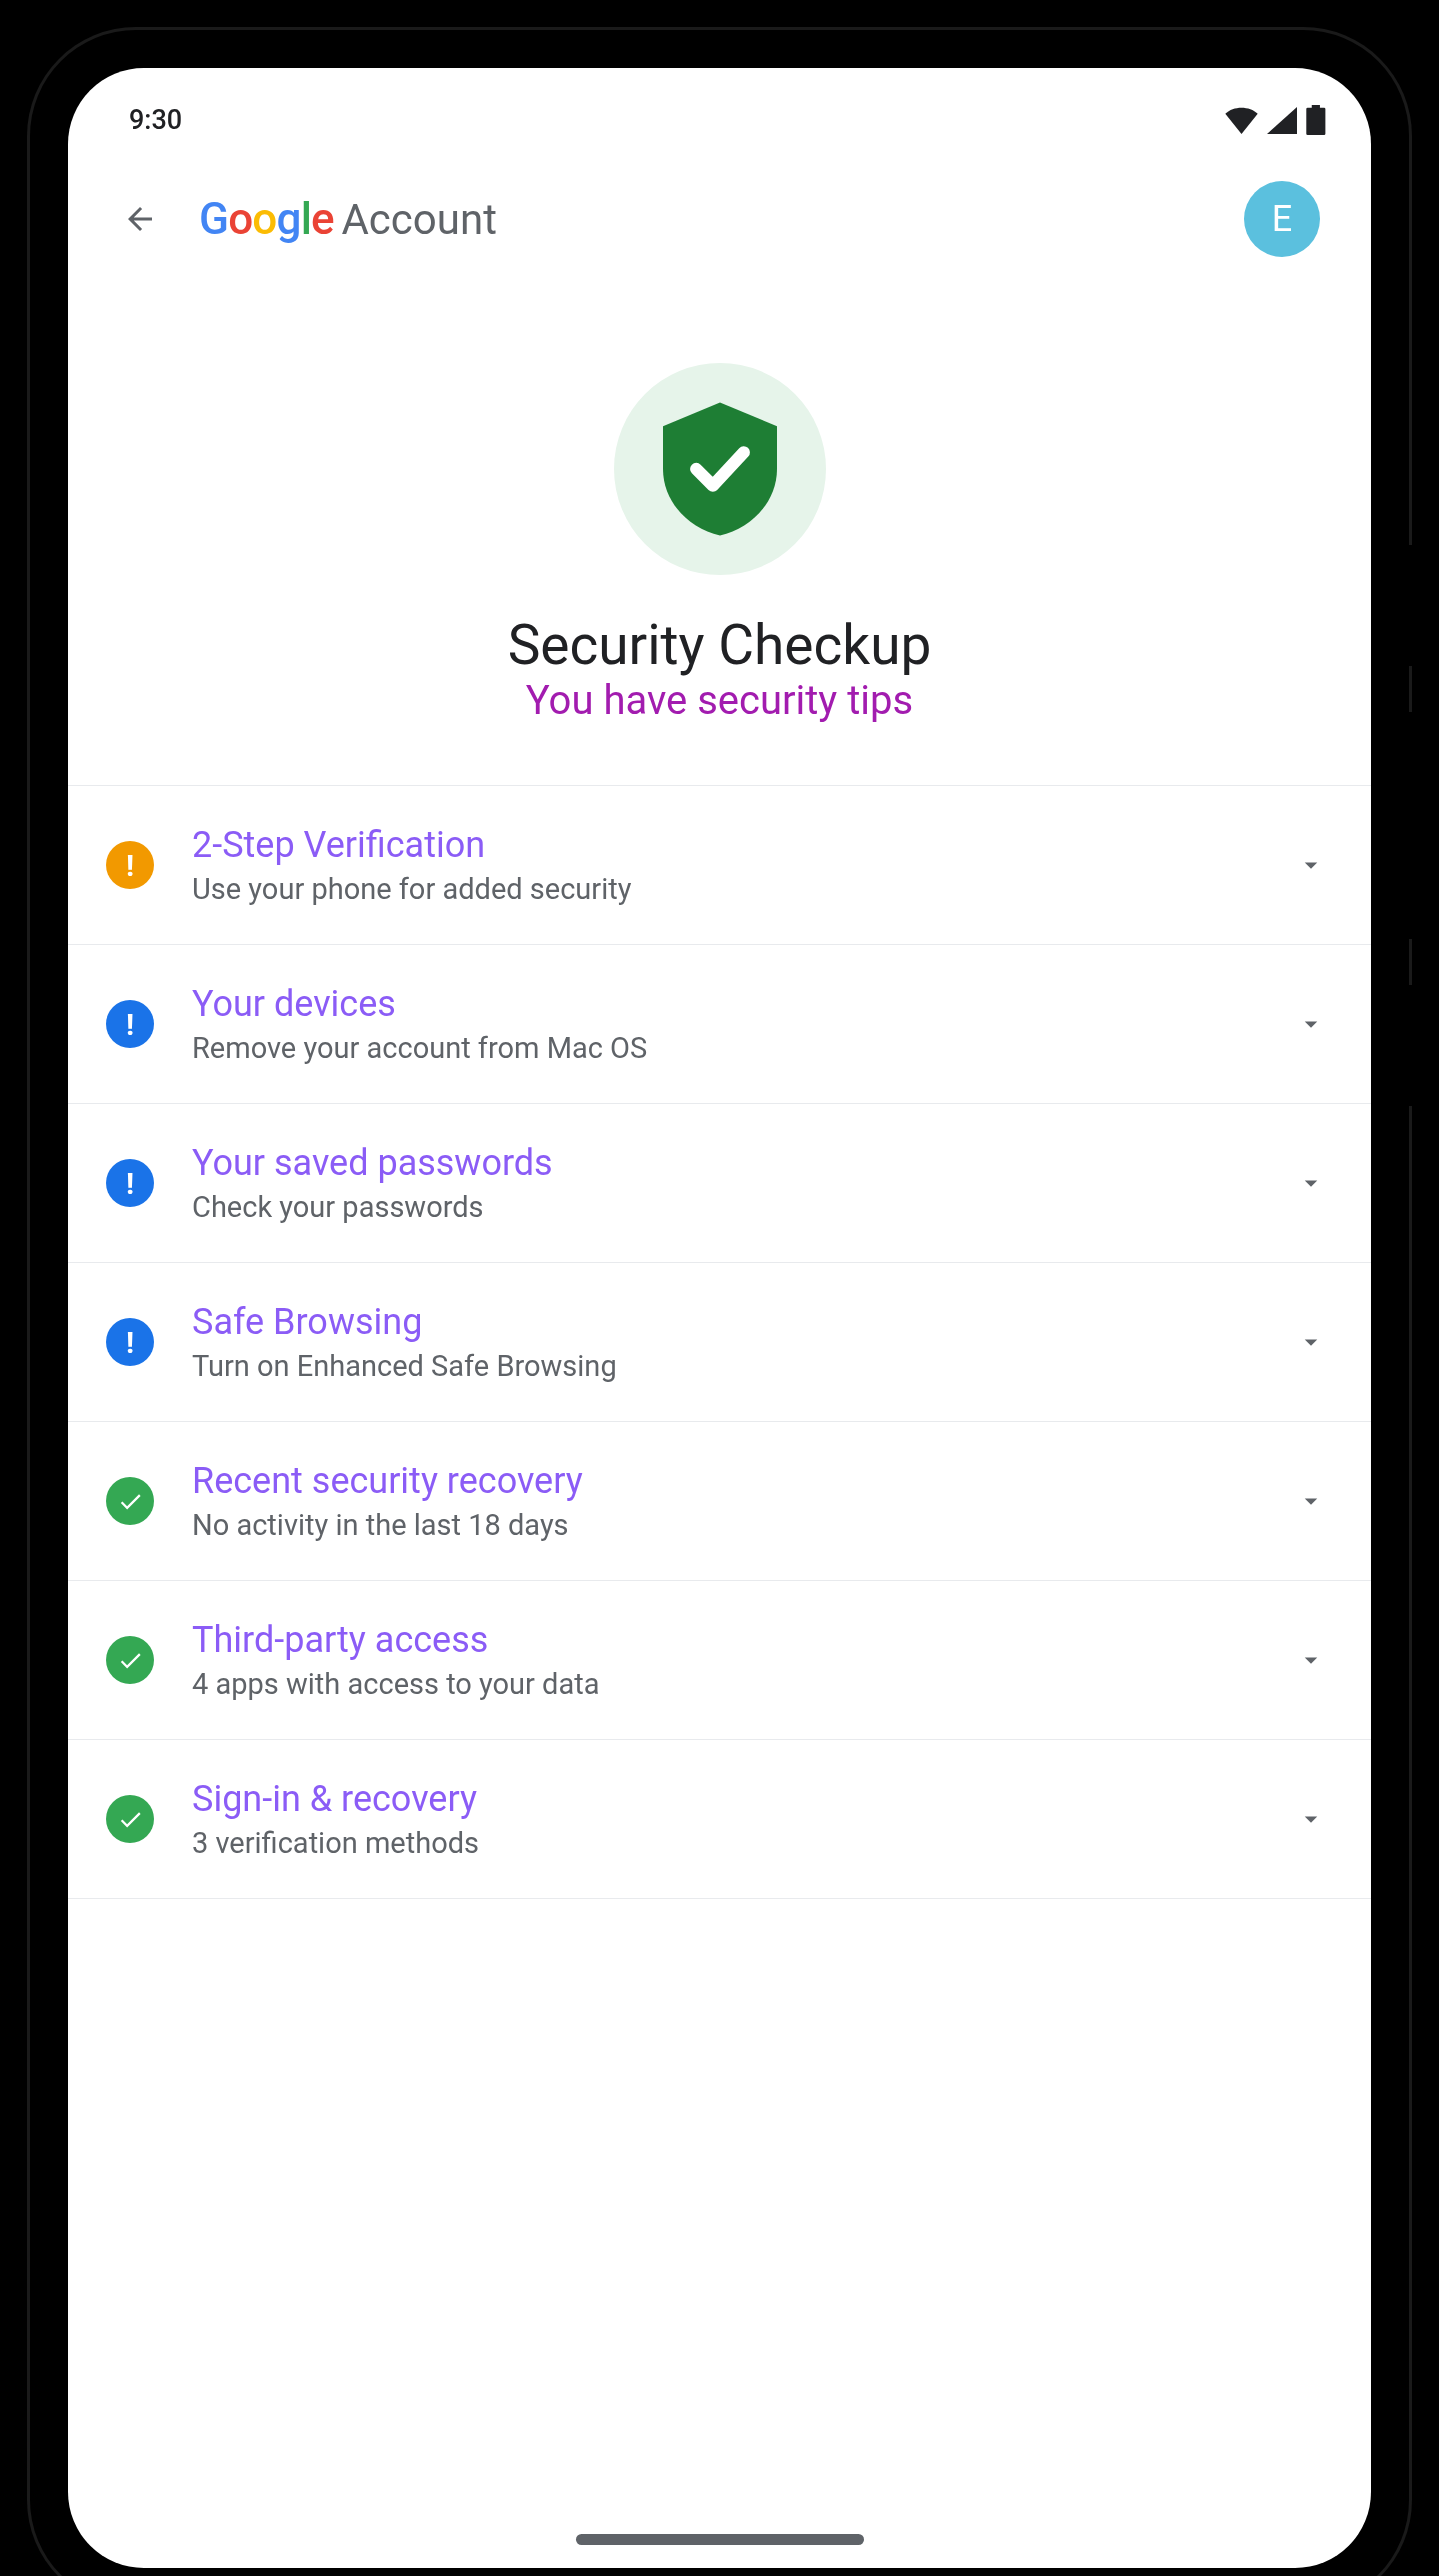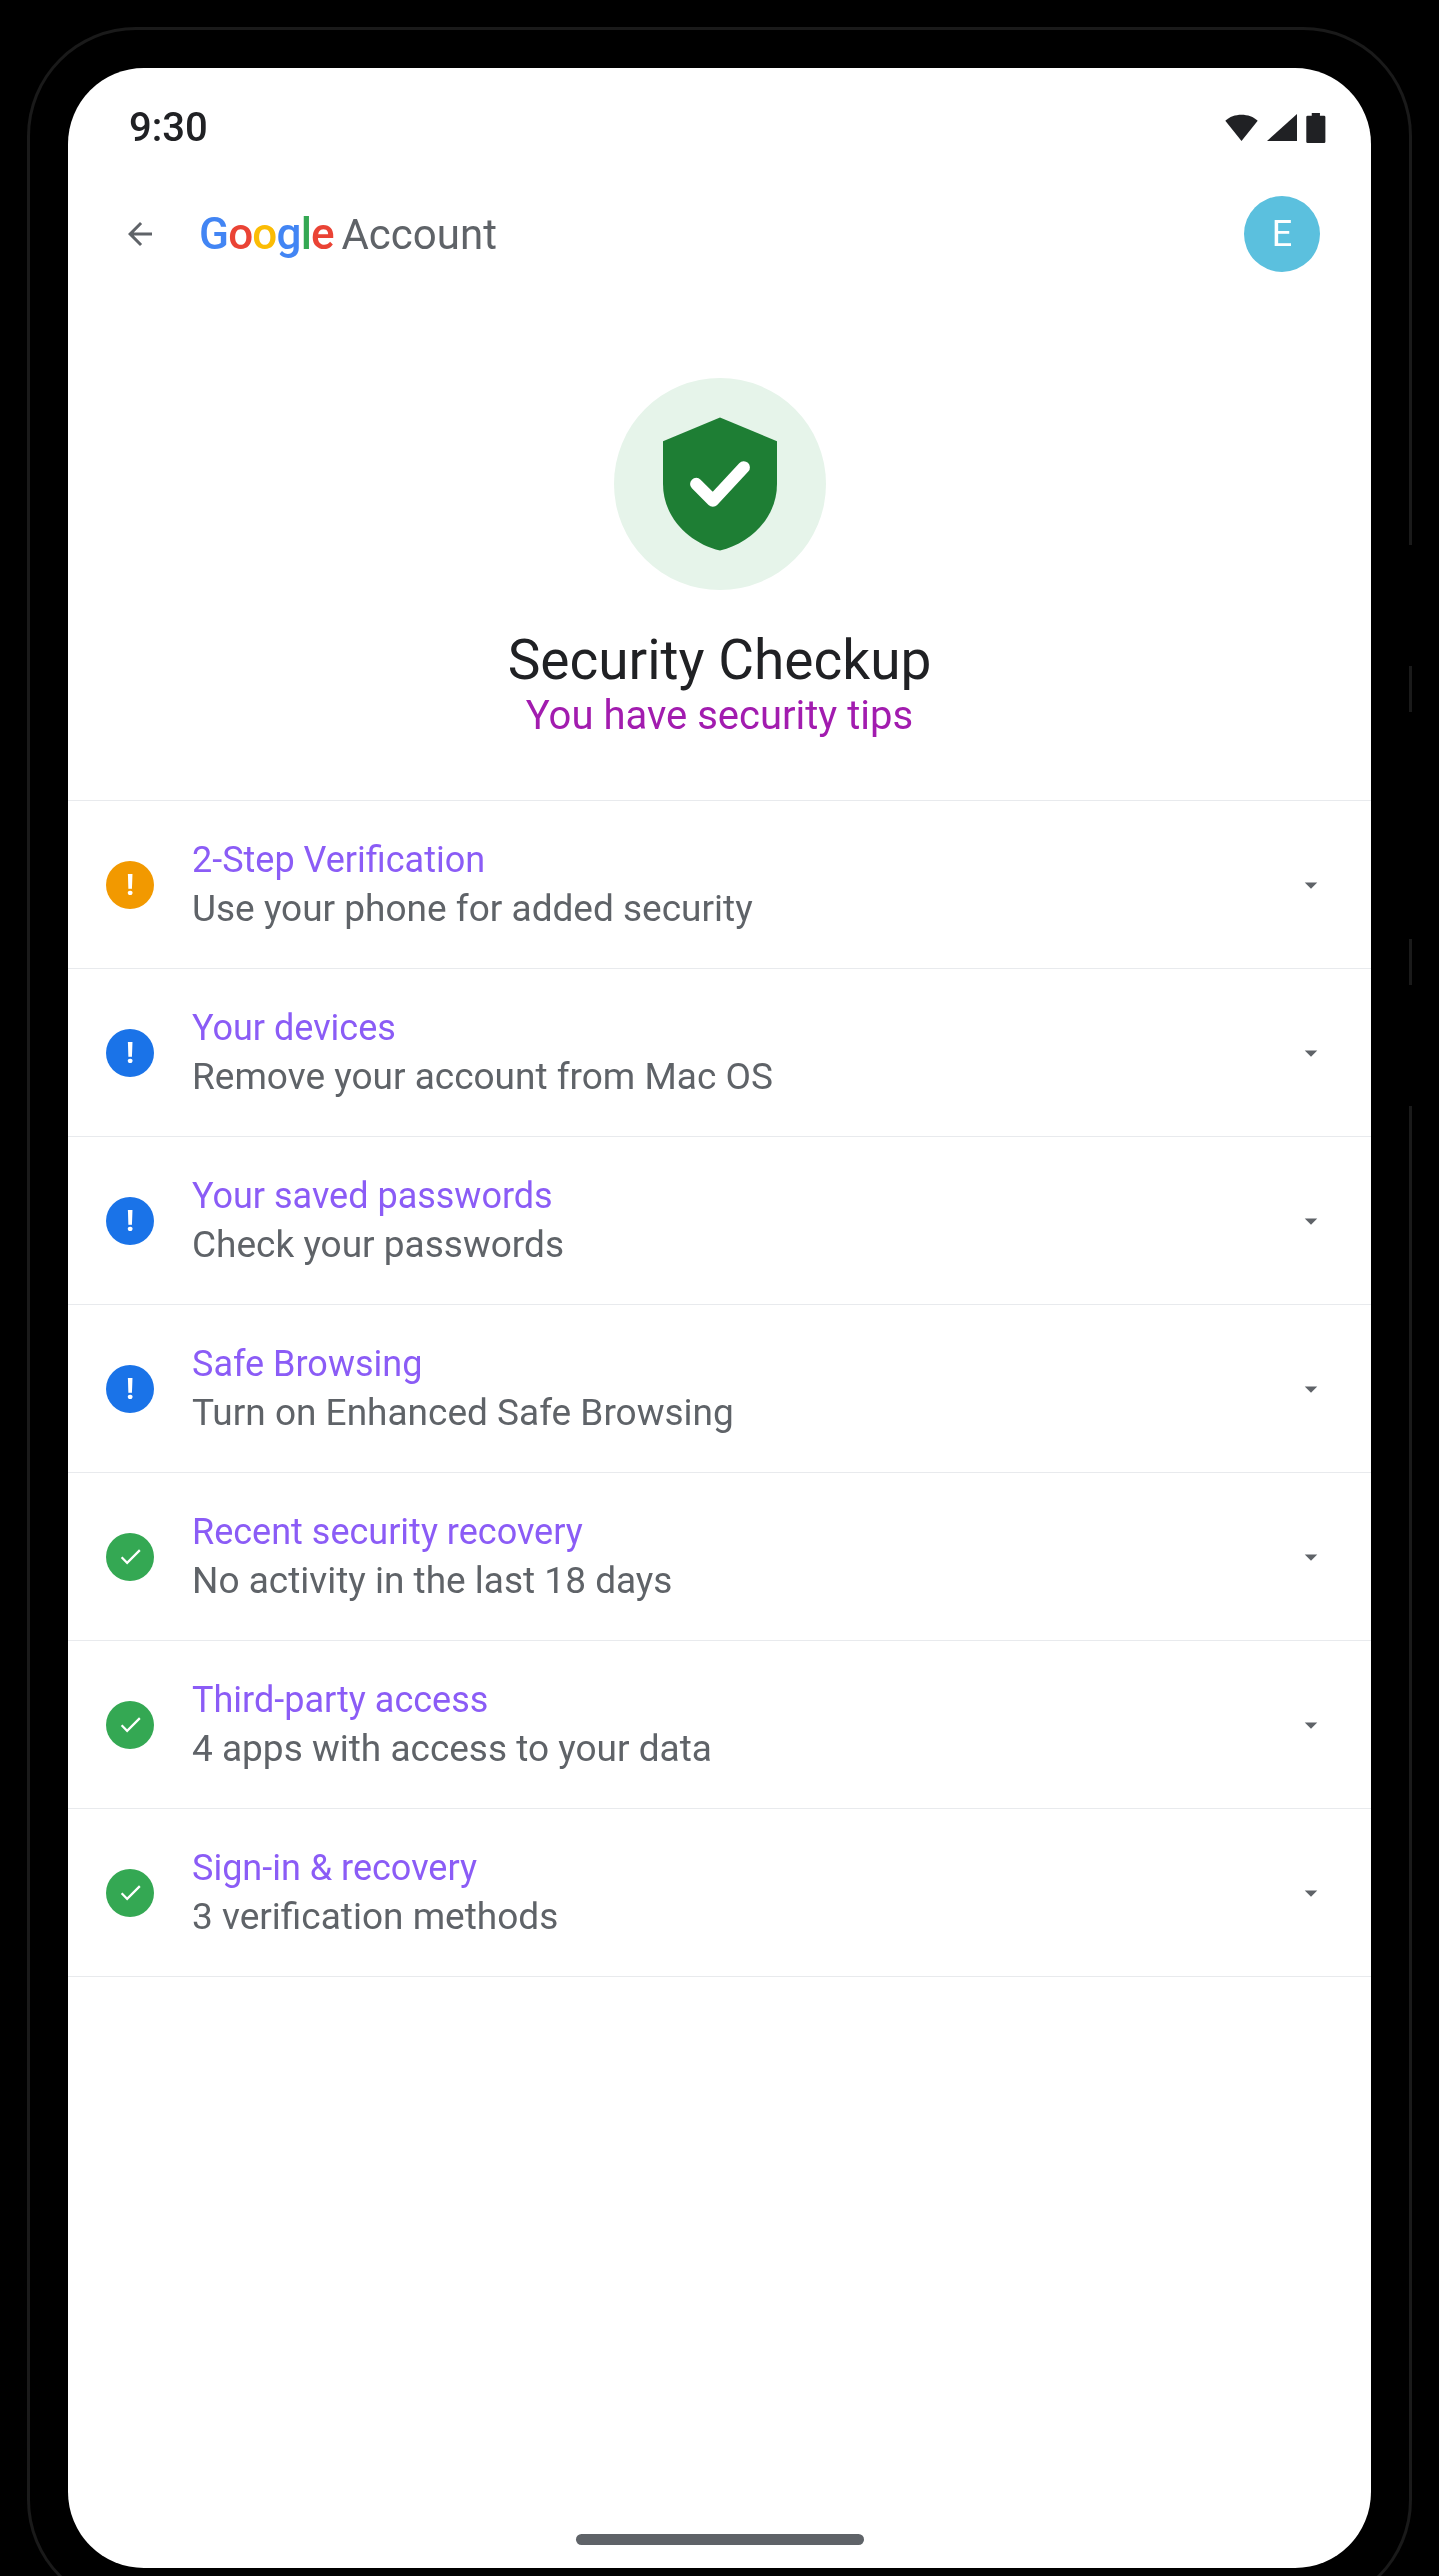--- a/index.html
+++ b/index.html
@@ -25,21 +25,21 @@
       border-radius: 76px;
       overflow: hidden;
       height: 2500px;
       position: relative;
     }
     .statusbar {
       display: flex;
       justify-content: space-between;
       align-items: center;
       padding: 36px 45px 15px 61px;
-      font-size: 40px;
+      font-size: 27px;
       font-weight: 500;
       color: #202124;
     }
     .status-icons {
       display: flex;
       gap: 9px;
       align-items: center;
     }
     .appbar {
       display: flex;
@@ -141,21 +141,21 @@
     .row-text {
       flex: 1;
     }
     .row-title {
       font-size: 36px;
       color: #8b5cf6;
       font-weight: 400;
       margin-bottom: 6px;
     }
     .row-sub {
-      font-size: 37px;
+      font-size: 29px;
       color: #5f6368;
     }
     .chevron {
       width: 30px;
       height: 30px;
       flex-shrink: 0;
     }
     .navbar-hint {
       position: absolute;
       bottom: 23px;

